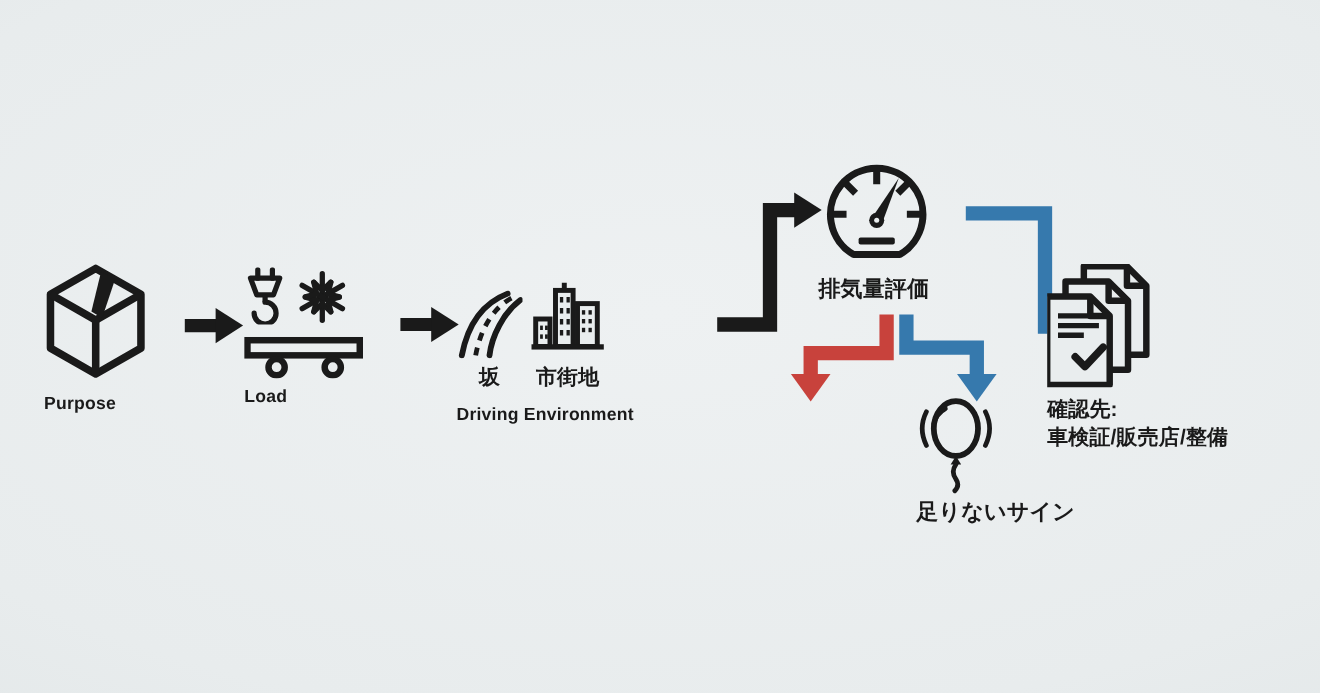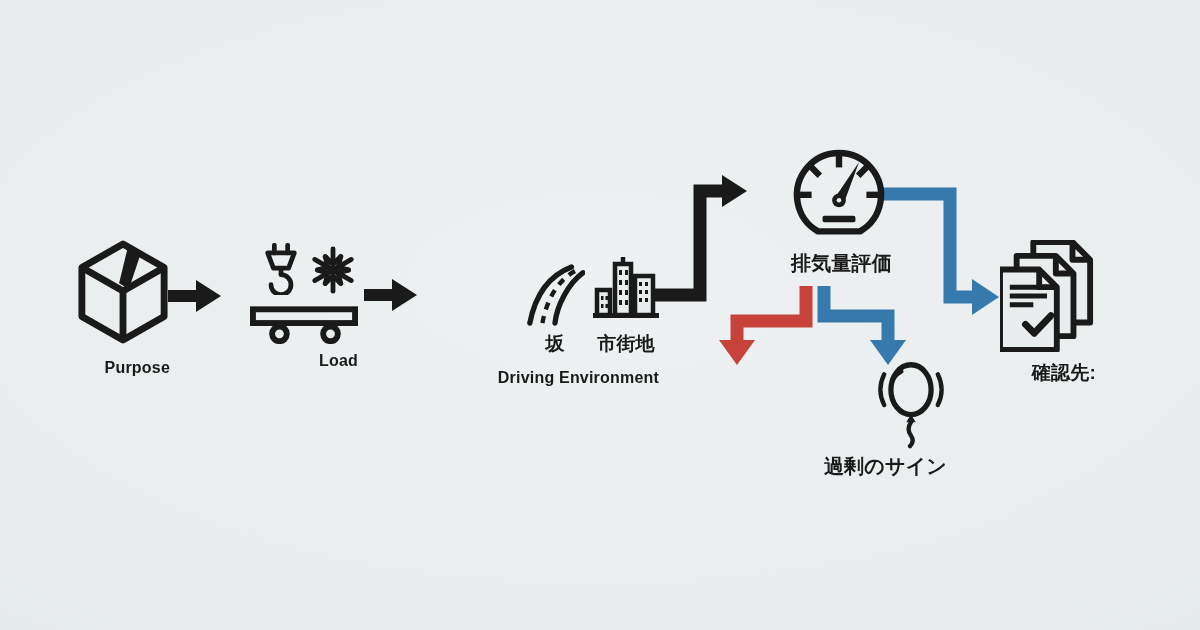--- a/index.html
+++ b/index.html
@@ -10,21 +10,21 @@
   }
   html,body{margin:0;padding:0;}
   .canvas{
     position:relative;
     width:1200px;height:630px;
     overflow:hidden;
     background: radial-gradient(ellipse 95% 85% at 50% 45%, #eef1f2 0%, #e8eced 70%, #e2e7e8 100%);
     font-family:"Liberation Sans","DejaVu Sans",sans-serif;
   }
   .overlay{position:absolute;left:0;top:0;z-index:1;pointer-events:none;}
-  .group{position:absolute;z-index:2;display:flex;flex-direction:column;align-items:flex-end;}
+  .group{position:absolute;z-index:2;display:flex;flex-direction:column;align-items:flex-start;}
   .label{
     font-weight:700;color:var(--ink);text-align:center;line-height:1.25;
     letter-spacing:0.2px;white-space:nowrap;
   }
   .label-en{font-size:16px;}
   .label-jp{font-size:20px;}
   .label-jp-sm{font-size:19px;}
   .icon-row{display:flex;align-items:flex-end;}
   .env-col{display:flex;flex-direction:column;align-items:center;}
   
@@ -143,21 +143,21 @@
             <rect x="8" y="40" width="2.5" height="4"></rect>
               <rect x="12.5" y="40" width="2.5" height="4"></rect>
             <rect x="8" y="48" width="2.5" height="4"></rect>
               <rect x="12.5" y="48" width="2.5" height="4"></rect>
           </g>
           <path d="M0,59.5 H66" class="sI nf" stroke-width="5"></path>
         </svg>
         <div class="label label-jp-sm" style="margin-top:14px;">市街地</div>
       </div>
     </div>
-    <div class="label label-en" style="margin-top:12px;margin-left:36px;">Driving Environment</div>
+    <div class="label label-en" style="margin-top:12px;">Driving Environment</div>
   </div>
 
   <div class="group" style="left:744px;top:143px;width:148px;">
     <svg width="106" height="100" viewBox="0 0 116 104">
       <path d="M35,94 A46,46 0 1 1 81,94 Z" class="sI nf" stroke-width="7" stroke-linejoin="round"></path>
       <g class="sI nf" stroke-width="7">
         <path d="M14,54 H28"></path>
         <path d="M88,54 H102"></path>
         <path d="M58,10 V24"></path>
         <path d="M27,23 L37,33"></path>
@@ -174,36 +174,37 @@
 
   <div class="group" style="left:833px;top:359px;width:114px;">
     <svg width="72" height="90" viewBox="0 0 72 94">
       <ellipse cx="36" cy="32" rx="21" ry="26" class="sI nf" stroke-width="5.5"></ellipse>
       <path d="M26,13 q-9,5 -11,15" class="sI nf" stroke-width="4.5" stroke-linecap="round"></path>
       <path d="M36,58 L31,66 H41 Z" class="fI"></path>
       <path d="M36,66 q-5,7 0,14 q4,6 -1,11" class="sI nf" stroke-width="4.5" stroke-linecap="round"></path>
       <path d="M8,16 q-8,16 0,32" class="sI nf" stroke-width="4.5" stroke-linecap="round"></path>
       <path d="M64,16 q8,16 0,32" class="sI nf" stroke-width="4.5" stroke-linecap="round"></path>
     </svg>
-    <div class="label label-jp" style="margin-top:5px;">過剰のサイン</div>
-  </div>
-
-  <div class="group" style="left:932px;top:240px;width:164px;">
+    <div class="label label-jp" style="margin-top:5px;">足りないサイン</div>
+  </div>
+
+  <div class="group" style="left:952px;top:240px;width:164px;">
     <svg width="96" height="112" viewBox="0 0 98 114">
       <g transform="translate(34,2)">
         <path d="M0,0 H40 L58,18 V82 H0 Z" class="sI fB" stroke-width="6" stroke-linejoin="round"></path>
         <path d="M40,0 V18 H58" class="sI nf" stroke-width="6" stroke-linejoin="round"></path>
       </g>
       <g transform="translate(17,16)">
         <path d="M0,0 H40 L58,18 V82 H0 Z" class="sI fB" stroke-width="6" stroke-linejoin="round"></path>
         <path d="M40,0 V18 H58" class="sI nf" stroke-width="6" stroke-linejoin="round"></path>
       </g>
       <g transform="translate(0,30)">
         <path d="M0,0 H40 L58,18 V82 H0 Z" class="sI fB" stroke-width="6" stroke-linejoin="round"></path>
         <path d="M40,0 V18 H58" class="sI nf" stroke-width="6" stroke-linejoin="round"></path>
         <path d="M10,18 H48 M10,27 H48 M10,36 H34" class="sI nf" stroke-width="5"></path>
         <path d="M26,56 l9,9 l17,-18" class="sI nf" stroke-width="7" stroke-linecap="round" stroke-linejoin="round"></path>
       </g>
     </svg>
     <div class="label label-jp-sm" style="margin-top:9px;">確認先:</div>
+    <div class="label label-jp-sm" style="margin-top:2px;">車検証/販売店/整備</div>
   </div>
 
 </div>
 
 </body></html>

